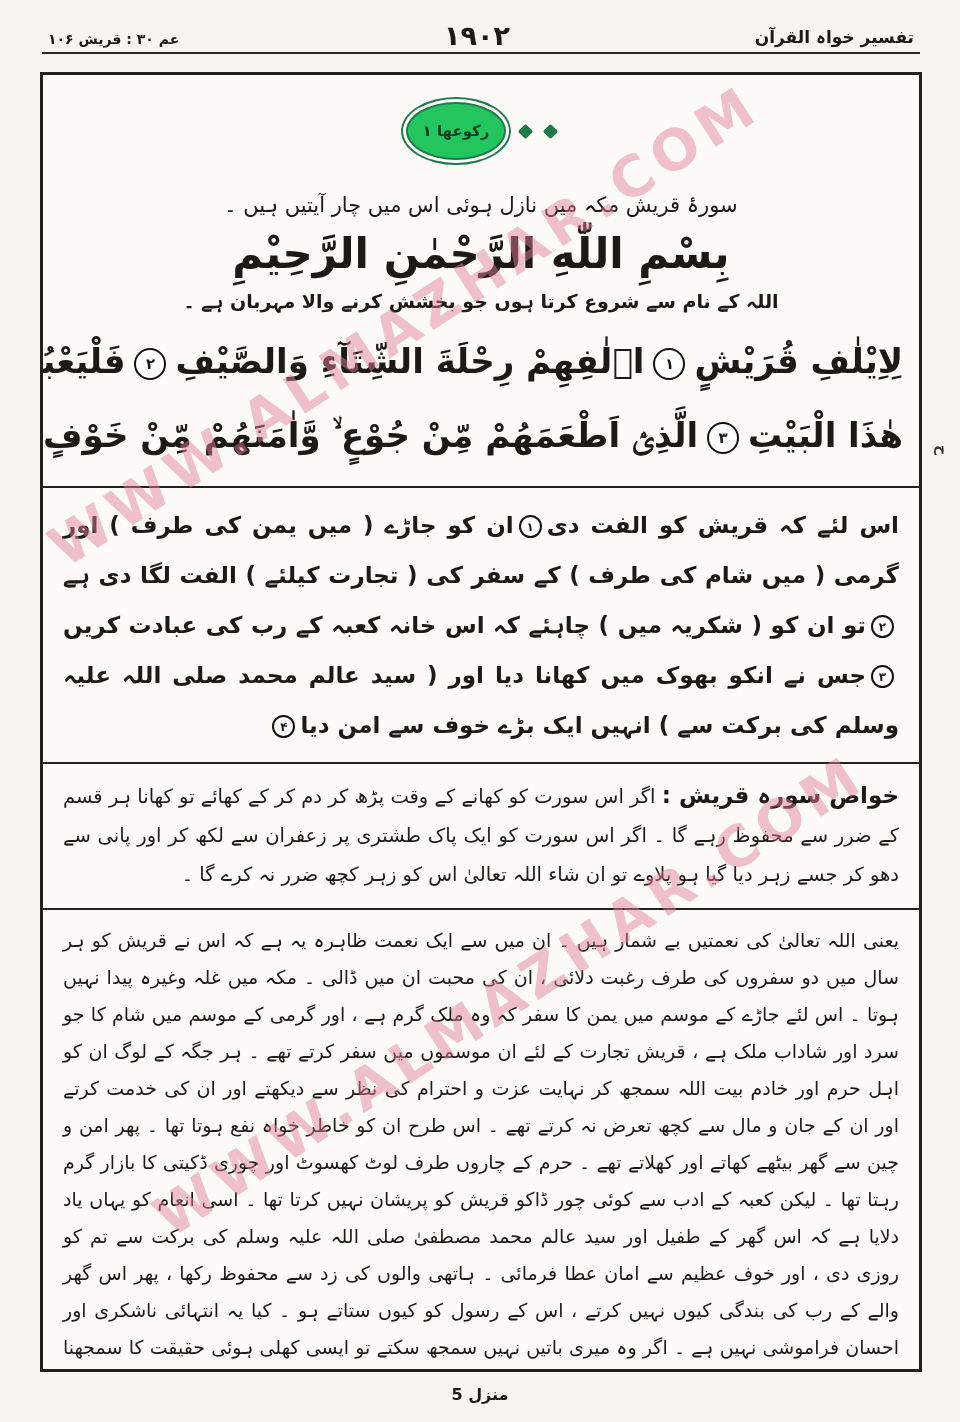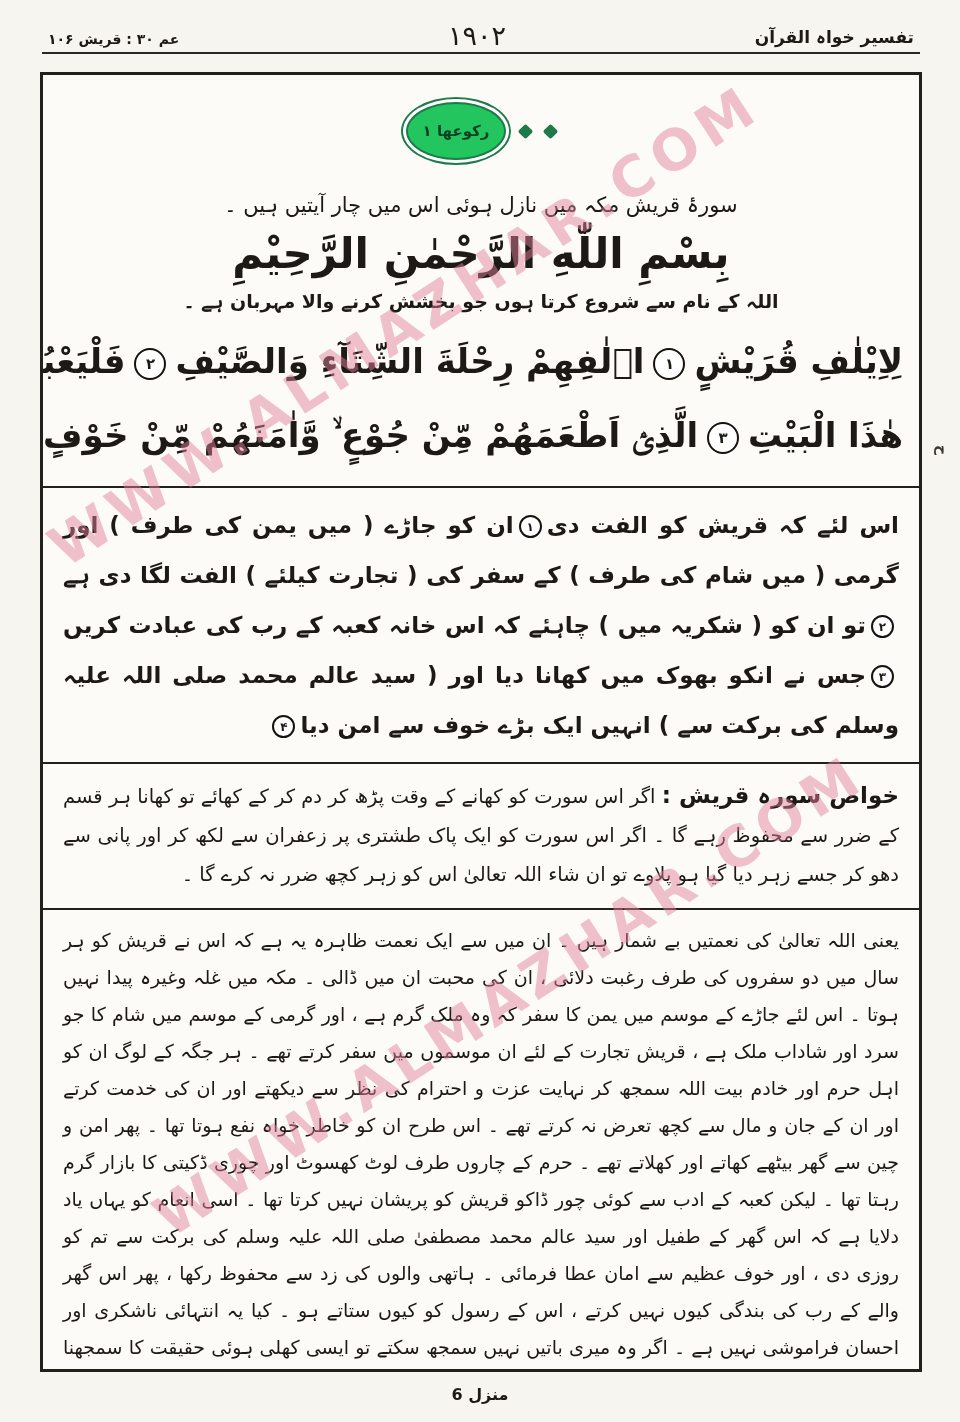--- a/index.html
+++ b/index.html
@@ -11,21 +11,21 @@
     background:#f7f5f0; color:var(--ink);
     font-family:"DejaVu Sans", sans-serif;
   }
   
   .topbar {
     position:absolute; top:16px; left:42px; right:40px; direction:rtl;
     display:flex; justify-content:space-between; align-items:flex-end;
     border-bottom:2px solid #2a2823; padding:0 6px 5px;
   }
   .topbar .book-title { font-size:17px; font-weight:bold; }
-  .topbar .pageno { font-size:27px; font-weight:normal; transform:translateY(4px);margin-left:20px; }
+  .topbar .pageno { font-size:27px; font-weight:bold; transform:translateY(4px);margin-left:20px; }
   .topbar .juz { font-size:14px; font-weight:bold; }
 
   
   .main {
     position:absolute; top:72px; left:40px; width:882px; height:1300px;
     border:3px solid #23211c; background:#fcfbf7;
     padding:10px 16px 6px; overflow:hidden; direction:rtl;
   }
 
   
@@ -145,13 +145,13 @@
     <strong class="khawas-head">خواص سورہ قریش :</strong>
     <span>اگر اس سورت کو کھانے کے وقت پڑھ کر دم کر کے کھائے تو کھانا ہر قسم کے ضرر سے محفوظ رہے گا ۔ اگر اس سورت کو ایک پاک طشتری پر زعفران سے لکھ کر اور پانی سے دھو کر جسے زہر دیا گیا ہو پلاوے تو ان شاء اللہ تعالیٰ اس کو زہر کچھ ضرر نہ کرے گا ۔</span>
   </p>
 
   <p class="commentary">یعنی اللہ تعالیٰ کی نعمتیں بے شمار ہیں ۔ ان میں سے ایک نعمت ظاہرہ یہ ہے کہ اس نے قریش کو ہر سال میں دو سفروں کی طرف رغبت دلائی ، ان کی محبت ان میں ڈالی ۔ مکہ میں غلہ وغیرہ پیدا نہیں ہوتا ۔ اس لئے جاڑے کے موسم میں یمن کا سفر کہ وہ ملک گرم ہے ، اور گرمی کے موسم میں شام کا جو سرد اور شاداب ملک ہے ، قریش تجارت کے لئے ان موسموں میں سفر کرتے تھے ۔ ہر جگہ کے لوگ ان کو اہل حرم اور خادم بیت اللہ سمجھ کر نہایت عزت و احترام کی نظر سے دیکھتے اور ان کی خدمت کرتے اور ان کے جان و مال سے کچھ تعرض نہ کرتے تھے ۔ اس طرح ان کو خاطر خواہ نفع ہوتا تھا ۔ پھر امن و چین سے گھر بیٹھے کھاتے اور کھلاتے تھے ۔ حرم کے چاروں طرف لوٹ کھسوٹ اور چوری ڈکیتی کا بازار گرم رہتا تھا ۔ لیکن کعبہ کے ادب سے کوئی چور ڈاکو قریش کو پریشان نہیں کرتا تھا ۔ اسی انعام کو یہاں یاد دلایا ہے کہ اس گھر کے طفیل اور سید عالم محمد مصطفیٰ صلی اللہ علیہ وسلم کی برکت سے تم کو روزی دی ، اور خوف عظیم سے امان عطا فرمائی ۔ ہاتھی والوں کی زد سے محفوظ رکھا ، پھر اس گھر والے کے رب کی بندگی کیوں نہیں کرتے ، اس کے رسول کو کیوں ستاتے ہو ۔ کیا یہ انتہائی ناشکری اور احسان فراموشی نہیں ہے ۔ اگر وہ میری باتیں نہیں سمجھ سکتے تو ایسی کھلی ہوئی حقیقت کا سمجھنا کیا مشکل ہے ۔</p>
 
 </main>
 
 <div class="side-mark">ح</div>
 
-<div class="footer">منزل 6</div>
+<div class="footer">منزل 5</div>
 
 </body></html>

